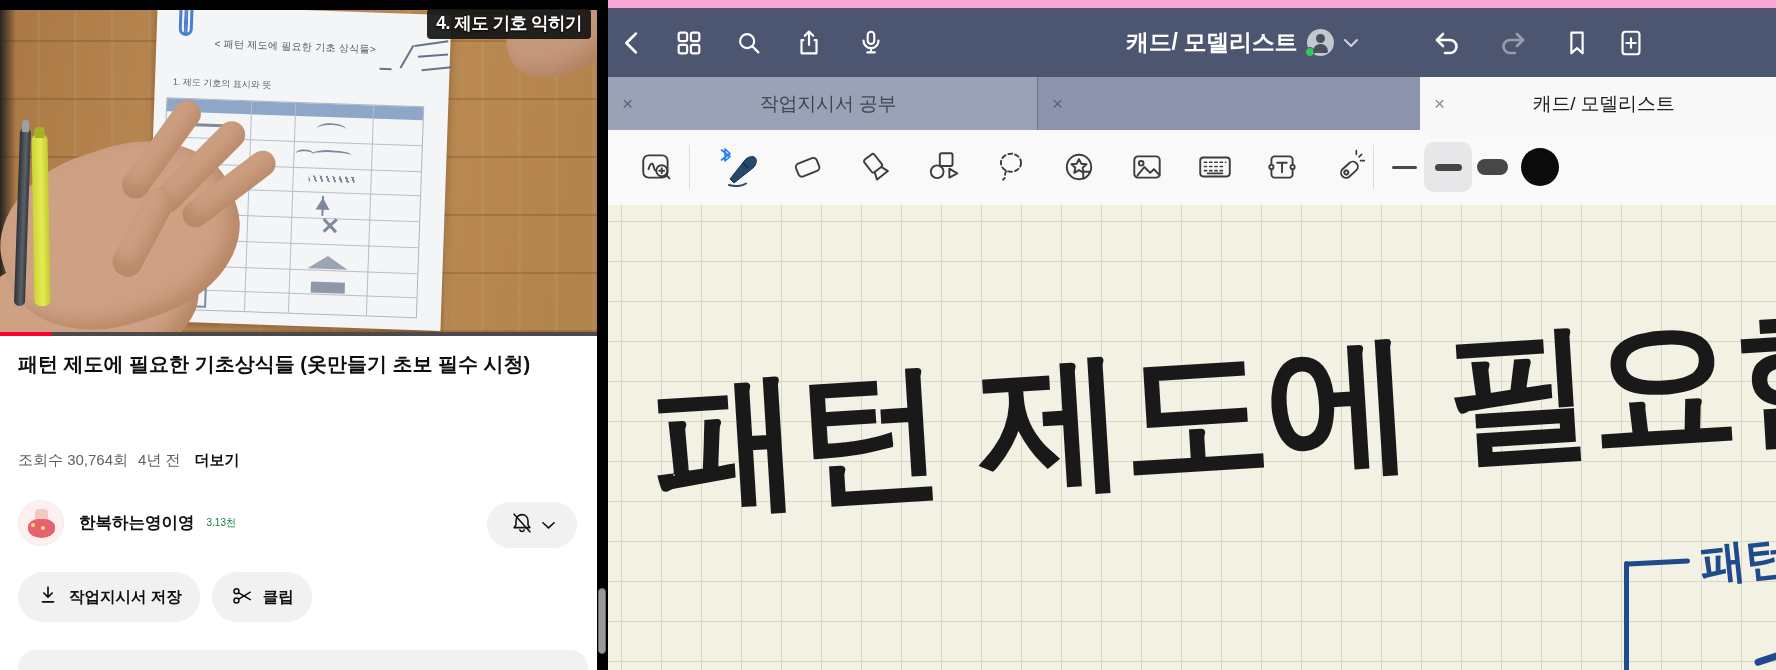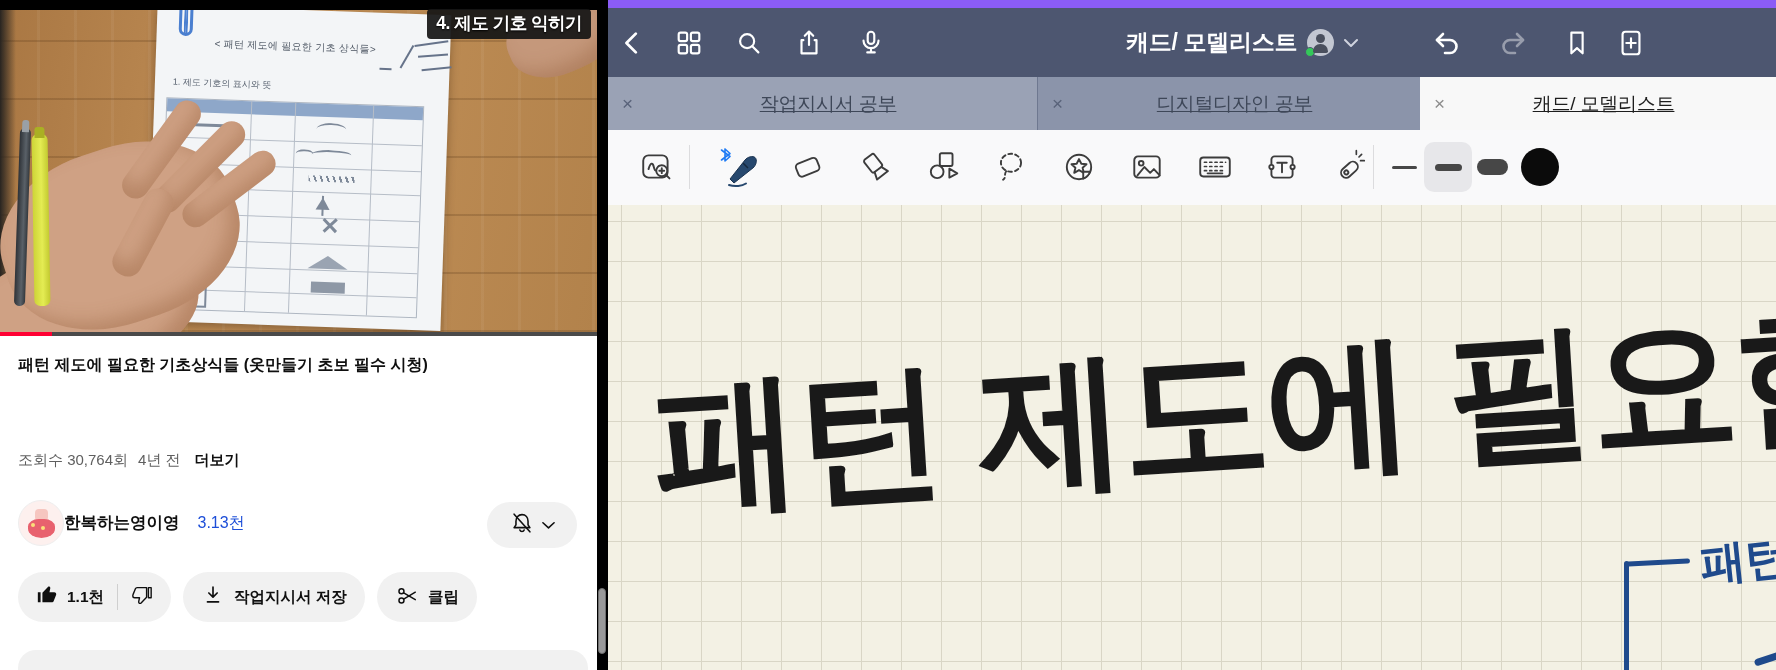--- a/index.html
+++ b/index.html
@@ -73,58 +73,58 @@
   .pen1::before { content:""; position:absolute; left:2px; top:-8px; width:7px; height:12px; background:#9aa0a6; border-radius:3px 3px 0 0; }
   .pen2 { position:absolute; left:33px; top:134px; width:16px; height:172px; border-radius:6px;
     background:linear-gradient(90deg,#cdd437,#e4ec53 55%,#c3ca30); transform:rotate(-1deg); }
   .pen2::before { content:""; position:absolute; left:3px; top:-7px; width:10px; height:11px; background:#aab023; border-radius:3px 3px 0 0; }
   .video-topbar { position:absolute; left:0; top:0; width:100%; height:10px; background:#000; }
   .overlay-label { position:absolute; right:6px; top:9px; background:rgba(22,22,22,.93);
     color:#fff; font-weight:800; font-size:17.5px; letter-spacing:-.5px; padding:2px 9px 4px;
     border-radius:4px; text-shadow:0 1px 2px #000; }
   .progress { position:absolute; left:0; bottom:0; width:100%; height:4px; background:#4a4a4a; }
   .progress .played { position:absolute; left:0; top:0; width:52px; height:4px; background:#f03; }
-  .vtitle { position:absolute; left:18px; top:350px; width:528px; font-size:16px; line-height:29px;
+  .vtitle { position:absolute; left:18px; top:350px; width:528px; font-size:20px; line-height:29px;
     font-weight:700; color:#0f0f0f; }
   .meta { position:absolute; left:18px; top:451px; font-size:15px; color:#5f5f5f; display:flex; gap:10px; align-items:baseline; }
   .meta .more { color:#0f0f0f; font-weight:700; margin-left:4px; }
   .channel { position:absolute; left:18px; top:500px; display:flex; align-items:center; }
   .avatar { width:46px; height:46px; border-radius:50%; background:#fdf0ee; position:relative; overflow:hidden; border:1px solid #eee; }
   .avatar .skirt { position:absolute; left:9px; top:18px; width:27px; height:19px; background:#e8616e; border-radius:40% 40% 50% 50%; }
   .avatar .bodice { position:absolute; left:16px; top:8px; width:13px; height:12px; background:#f6c6c0; border-radius:4px; }
   .avatar .dot { position:absolute; left:12px; top:22px; width:4px; height:4px; background:#fbe07a; border-radius:50%; box-shadow:10px 3px 0 #fbe07a; }
-  .chname { font-size:16.5px; font-weight:700; color:#0f0f0f; }
-  .chsubs { margin-left:18px; font-size:16px; color:#1d4ed8; }
+  .chname { margin-left:15px; font-size:16.5px; font-weight:700; color:#0f0f0f; }
+  .chsubs { margin-left:12px; font-size:10px; color:#15803d; }
   .bellbtn { position:absolute; right:20px; top:502px; width:90px; height:46px; border-radius:23px;
     background:#f1f1f1; display:flex; align-items:center; justify-content:center; gap:7px; }
   .actions { position:absolute; left:18px; top:572px; display:flex; gap:12px; }
   .pill { display:flex; align-items:center; gap:9px; height:50px; border-radius:25px;
     background:#f1f1f1; padding:0 18px; font-size:15.5px; font-weight:700; color:#0f0f0f; white-space:nowrap; flex:none; }
   .pill .vdiv { width:1px; height:26px; background:#cfcfcf; margin:0 4px; }
   .comments-stub { position:absolute; left:18px; top:650px; width:570px; height:40px; border-radius:18px; background:#f1f1f1; }
   
   .divider { position:absolute; left:597px; top:0; width:11px; height:670px; background:#000; }
   .scroll-handle { position:absolute; left:1px; top:588px; width:8px; height:66px; border-radius:4px;
     background:#9a9a9a; border:1px solid #6f6f6f; }
   
-  .gn { position:absolute; left:608px; top:0; width:1168px; height:670px; background:#8b5cf6; overflow:hidden; }
+  .gn { position:absolute; left:608px; top:0; width:1168px; height:670px; background:#f9a8d4; overflow:hidden; }
   .gn-nav { position:absolute; left:0; top:8px; width:100%; height:69px; background:#4d5670; }
   .navbtn { position:absolute; top:18px; width:34px; height:34px; display:flex; align-items:center; justify-content:center; }
   .nav-ic { stroke:#fff; fill:none; stroke-width:2.3; stroke-linecap:round; stroke-linejoin:round; }
   .dim { opacity:.42; }
   .gn-title { position:absolute; left:518px; top:0; height:69px; display:flex; align-items:center; gap:10px; }
   .gn-title .ttl { color:#fff; font-size:23px; font-weight:700; letter-spacing:-.3px; }
   .mini-avatar { width:27px; height:27px; border-radius:50%; background:#c3c7d2; position:relative; }
   .mini-avatar::before { content:""; position:absolute; left:9px; top:5px; width:9px; height:9px; border-radius:50%; background:#4a4f5e; }
   .mini-avatar::after { content:""; position:absolute; left:6px; top:15px; width:15px; height:9px; border-radius:8px 8px 2px 2px; background:#4a4f5e; }
   .mini-avatar .green { position:absolute; left:-2px; bottom:-1px; width:10px; height:10px; border-radius:50%; background:#34c759; border:1.5px solid #4d5670; }
   .gn-tabs { position:absolute; left:0; top:77px; width:100%; height:53px; background:#8b94aa; display:flex; }
   .tab { position:relative; display:flex; align-items:center; height:100%; padding:0 14px; }
   .tab .x { font-size:19px; color:#59637a; line-height:1; }
-  .tab .tlabel { flex:1; text-align:center; font-size:19px; color:#3e4758; letter-spacing:-.2px;text-decoration:underline; }
+  .tab .tlabel { flex:1; text-align:center; font-size:19px; color:#3e4758; letter-spacing:-.2px; }
   .tab1 { width:430px; background:#9aa2b5; border-right:1px solid #6e7890; }
   .tab2 { width:382px; background:#8b94aa; }
   .tab3 { width:356px; background:#f8f8f8; }
   .tab3 .x { color:#8d8d8d; }
   .tab3 .tlabel { color:#1d1d1d; }
   .gn-toolbar { position:absolute; left:0; top:130px; width:100%; height:75px; background:#f9f9fa; }
   .tool { position:absolute; top:14px; width:46px; height:46px; display:flex; align-items:center; justify-content:center; }
   .ticon { stroke:#3c3c3c; fill:none; stroke-width:1.8; stroke-linecap:round; stroke-linejoin:round; }
   .tb-sep { position:absolute; top:15px; width:1px; height:44px; background:#dcdcde; }
   .stroke-opt { position:absolute; top:12px; width:48px; height:50px; display:flex; align-items:center; justify-content:center; border-radius:10px; }
@@ -244,36 +244,20 @@
       <span>
         <svg width="13" height="9" viewBox="0 0 14 9">
             <path d="M1 1.5l6 5.5 6-5.5" style="stroke:#0f0f0f;fill:none;stroke-width:1.7;stroke-linecap:round;stroke-linejoin:round"></path>
           </svg>
       </span>
     </div>
 
     <div class="actions">
       <div class="pill">
         <span>
-          <svg width="22" height="22" viewBox="0 0 24 24">
-              <path d="M2 20h3V9H2v11zM22 11c0-1.1-.9-2-2-2h-5.3l.9-4.3c.1-.5-.1-1-.4-1.4-.6-.6-1.6-.6-2.2 0L7 9.6V20h10.4c.8 0 1.5-.5 1.8-1.2l2.6-6.4c.1-.2.2-.5.2-.7v-.7z" style="fill:#0f0f0f"></path>
-            </svg>
-        </span>
-        <span>1.1천</span>
-        <span class="vdiv"></span>
-        <span>
-          <svg width="22" height="22" viewBox="0 0 24 24">
-              <g transform="rotate(180 12 12)">
-                <path d="M2 20h3V9H2v11zM22 11c0-1.1-.9-2-2-2h-5.3l.9-4.3c.1-.5-.1-1-.4-1.4-.6-.6-1.6-.6-2.2 0L7 9.6V20h10.4c.8 0 1.5-.5 1.8-1.2l2.6-6.4c.1-.2.2-.5.2-.7v-.7z" style="fill:none;stroke:#0f0f0f;stroke-width:1.5;stroke-linejoin:round"></path>
-              </g>
-            </svg>
-        </span>
-      </div>
-      <div class="pill">
-        <span>
           <svg width="24" height="24" viewBox="0 0 26 26">
               <g style="stroke:#0f0f0f;fill:none;stroke-width:1.8;stroke-linecap:round;stroke-linejoin:round">
             <path d="M13 4.5v10.5M8.5 10.8L13 15.3l4.5-4.5"></path>
                 <path d="M7 20.5h12"></path>
           </g>
             </svg>
         </span>
         <span>작업지시서 저장</span>
       </div>
       <div class="pill">
@@ -381,21 +365,20 @@
       </div>
     </div>
 
     <div class="gn-tabs">
       <div class="tab tab1">
         <span class="x">×</span>
         <span class="tlabel">작업지시서 공부</span>
       </div>
       <div class="tab tab2">
         <span class="x">×</span>
-        <span class="tlabel">디지털디자인 공부</span>
       </div>
       <div class="tab tab3">
         <span class="x">×</span>
         <span class="tlabel">캐드/ 모델리스트</span>
       </div>
     </div>
 
     <div class="gn-toolbar">
       <div class="tool" style="left:26px">
         <svg width="36" height="36" viewBox="0 0 34 34">

